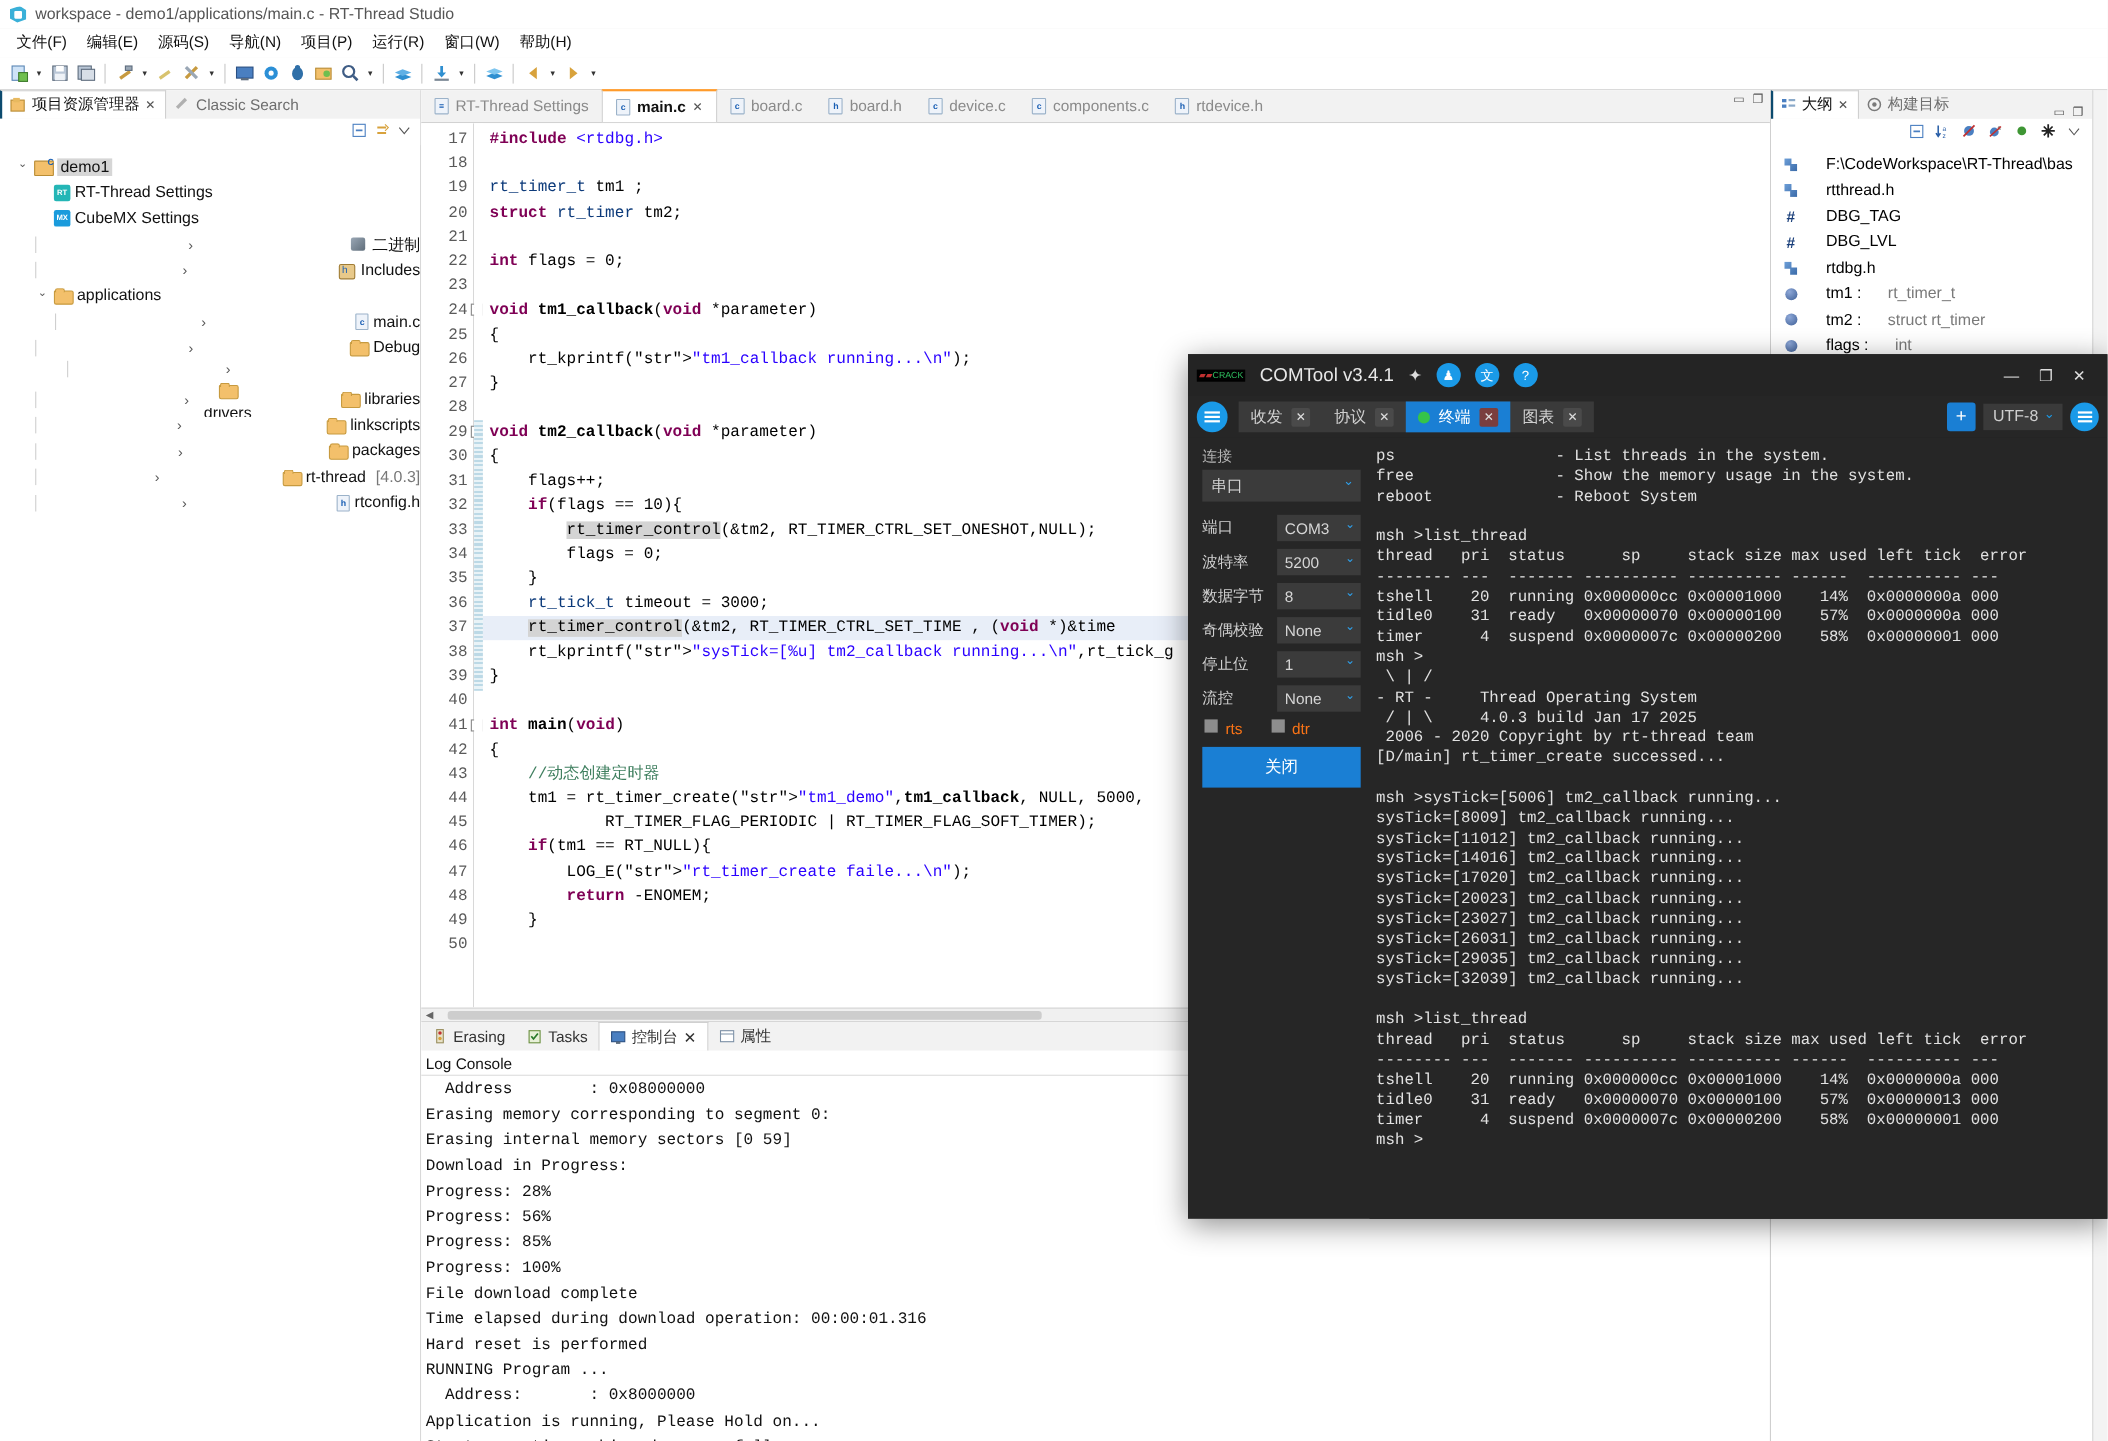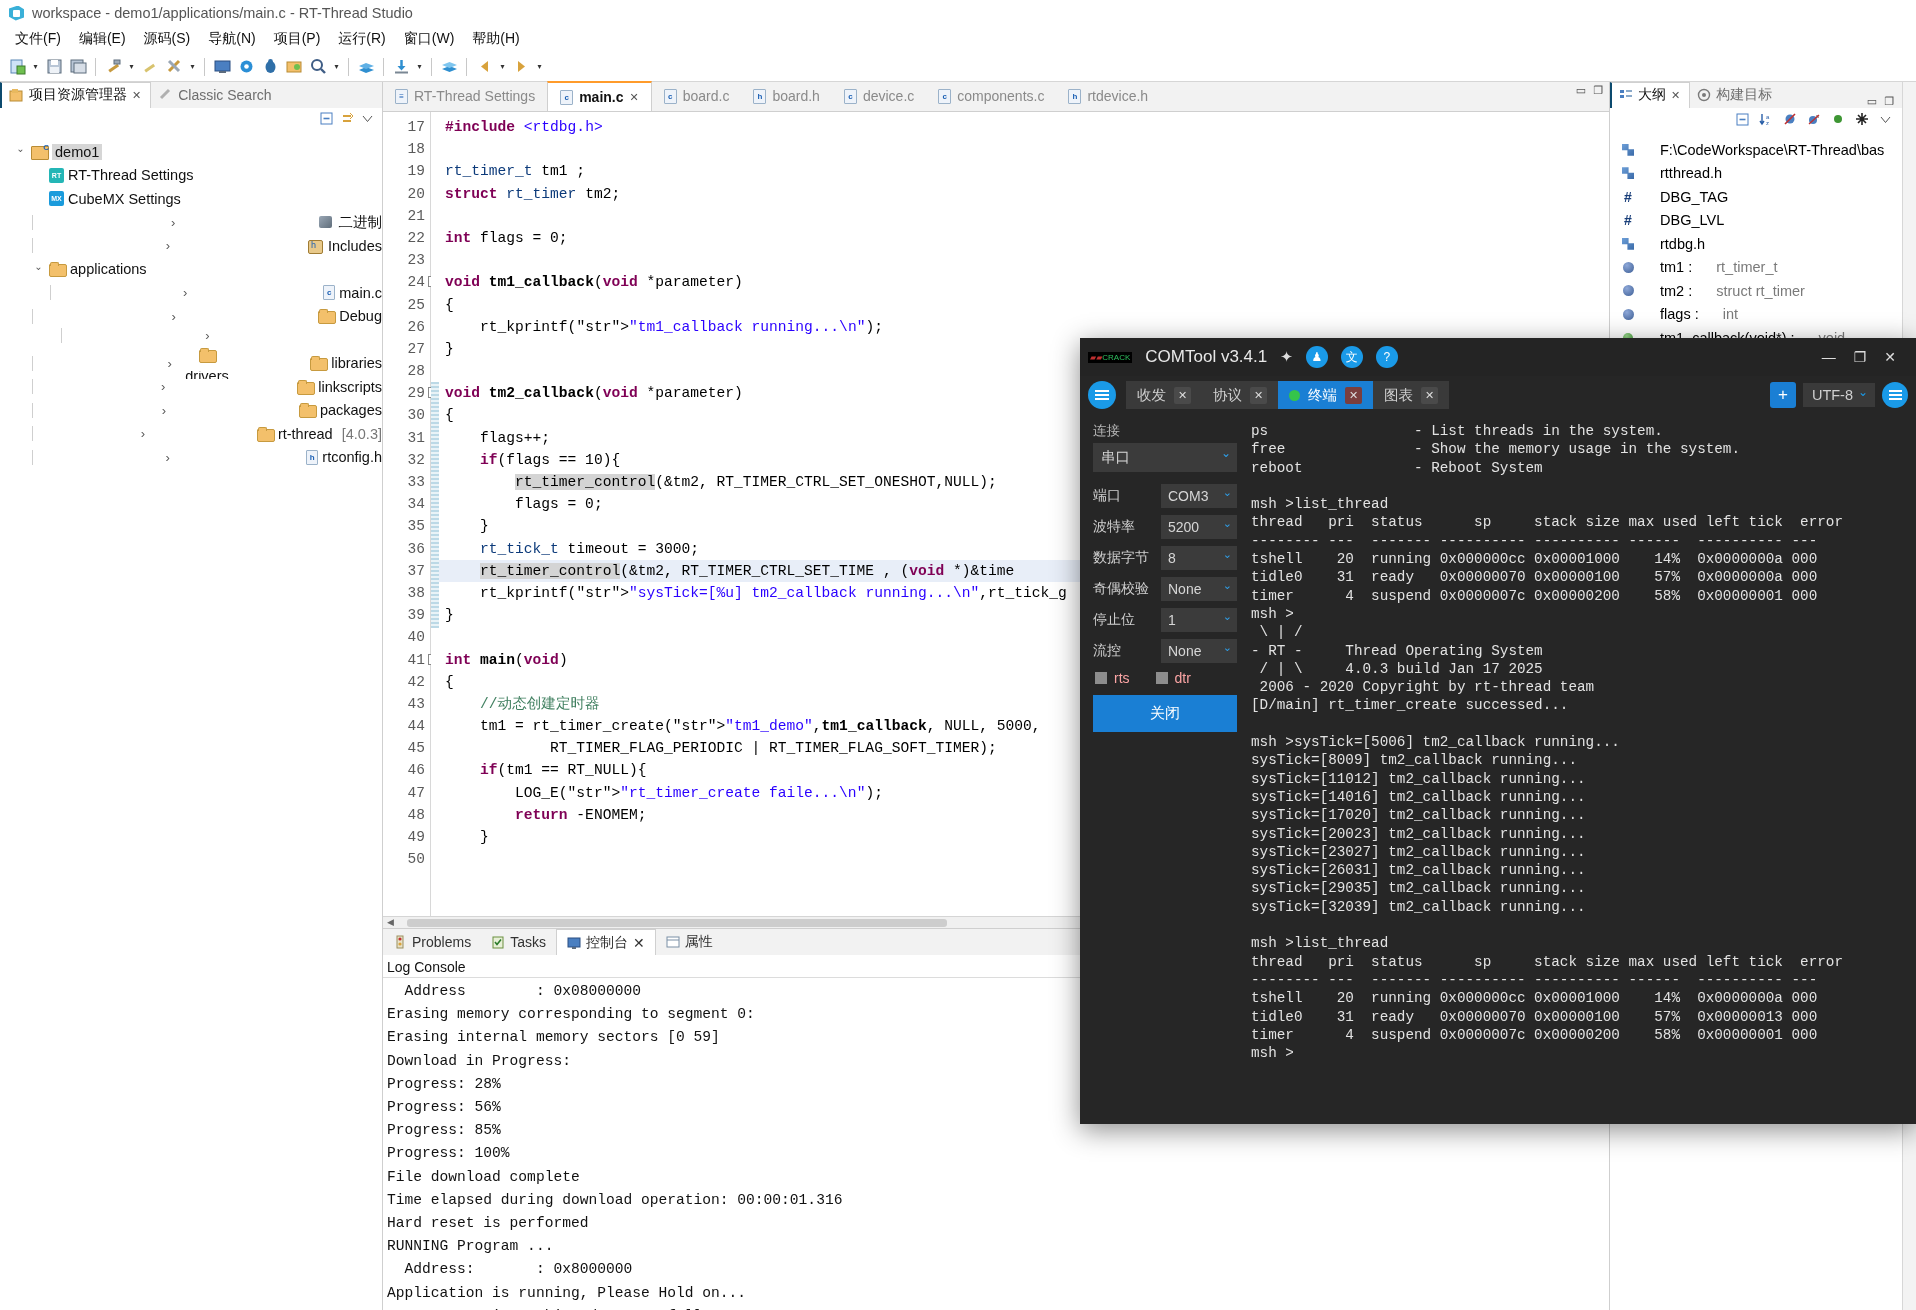--- a/index.html
+++ b/index.html
@@ -108,21 +108,21 @@
   .oic.inc:before{content:"";width:12px;height:12px;background:linear-gradient(135deg,#6d9fd8,#3a6aa8);clip-path:polygon(0 0,55% 0,55% 45%,100% 45%,100% 100%,45% 100%,45% 55%,0 55%);}
   .oic.def{color:#1a3f7a;font-weight:bold;font-size:14px;}
   .oic.var:before{content:"";width:11px;height:11px;border-radius:50%;background:radial-gradient(circle at 35% 30%,#8ea8d8,#3e5f96);}
   .oic.fn:before{content:"";width:10px;height:10px;border-radius:50%;background:radial-gradient(circle at 35% 30%,#9bd98e,#3e9634);}
   .otype { color:#7a7a7a; }
 
   
   .vstrip{ width:14px; background:#f3f3f3; border-left:1px solid #d7d7d7;}
 
   
-  .com { position:absolute; left:1080px; top:338px; width:836px; height:786px;
+  .com { position:absolute; left:1080px; top:322px; width:836px; height:786px;
          background:#262626; box-shadow:0 6px 26px rgba(0,0,0,.45); display:flex; flex-direction:column;
          font-family:"Liberation Sans", sans-serif; }
   .com-title { height:38px; display:flex; align-items:center; gap:13px; padding:0 8px; background:#242424; }
   .com-logo { background:#000; color:#c8c8c8; font-size:8px; padding:1px 2px; letter-spacing:0; }
   .com-logo .g{color:#2fbf5f;}
   .com-logo .r{color:#c03030;}
   .com-name { color:#e8e8e8; font-size:17px; }
   .cbtn { width:22px; height:22px; border-radius:50%; background:#1a9ae8; display:flex; align-items:center; justify-content:center; color:#fff; font-size:12px; }
   .pinico { color:#ddd; font-size:15px; }
   .com-winbtns { margin-left:auto; display:flex; gap:18px; padding-right:12px; color:#ddd; font-size:14px; }
@@ -147,21 +147,21 @@
   .com-body { flex:1; display:flex; min-height:0; }
   .com-left { width:165px; padding:8px 8px 0 13px; color:#cfcfcf; font-size:14px; }
   .grp-label{color:#b5b5b5;font-size:13.5px;margin-bottom:3px;}
   .selbox { background:#3b3b3b; color:#d6d6d6; font-size:14.5px; padding:5px 20px 5px 8px; position:relative; margin-bottom:12px;}
   .selbox:after{content:"⌄";position:absolute;right:6px;top:3px;color:#2f9fe8;font-size:12px;}
   .frm-row{display:flex;align-items:center;gap:6px;margin-bottom:7px;}
   .frm-row .lab{color:#d0d0d0;font-size:14px;width:62px;}
   .frm-row .val{flex:1;background:#3b3b3b;color:#d6d6d6;font-size:14px;padding:4px 18px 4px 7px;position:relative;overflow:hidden;white-space:nowrap;}
   .frm-row .val:after{content:"⌄";position:absolute;right:5px;top:2px;color:#2f9fe8;font-size:11px;}
   .chk-row{display:flex;gap:26px;align-items:center;margin:6px 0 9px 2px;}
-  .chk{display:flex;align-items:center;gap:7px;color:#fca5a5;font-size:14px;}
+  .chk{display:flex;align-items:flex-start;gap:7px;color:#f97316;font-size:14px;}
   .cbox{width:12px;height:12px;background:#8d8d8d;}
   .closebtn{background:#1a7fd4;color:#fff;text-align:center;font-size:15px;padding:9px 0;}
   .com-term { flex:1; background:#262626; color:#e2e2e2; font-family:"Liberation Mono", monospace;
               font-size:14.3px; line-height:18.3px; white-space:pre; padding:8px 10px 0 6px; overflow:hidden;}
   .com-status { height:34px; display:flex; align-items:center; padding-left:24px; color:#3ec45e; font-size:14px;}
 </style>
 </head>
 <body>
 
 <div class="ide">
@@ -485,21 +485,21 @@
       </div>
 
       <div class="bottom">
         <div class="btabrow">
           <div class="btab">
             <svg width="14" height="14">
                 <rect x="4" y="1" width="6" height="12" fill="#e8e2c8" stroke="#9a8f5f"></rect>
                 <circle cx="7" cy="4" r="1.6" fill="#c03030"></circle>
                 <circle cx="7" cy="9" r="1.6" fill="#d8a23c"></circle>
               </svg>
-            <span>Problems</span>
+            <span>Erasing</span>
           </div>
           <div class="btab">
             <svg width="14" height="14">
                 <rect x="2" y="2" width="10" height="11" fill="#e8f0d8" stroke="#6a8f3f"></rect>
                 <path d="M4 7 L6 9.5 L10 4.5" fill="none" stroke="#2a7a2a" stroke-width="1.6"></path>
               </svg>
             <span>Tasks</span>
           </div>
           <div class="btab active">
             <svg width="14" height="14">

